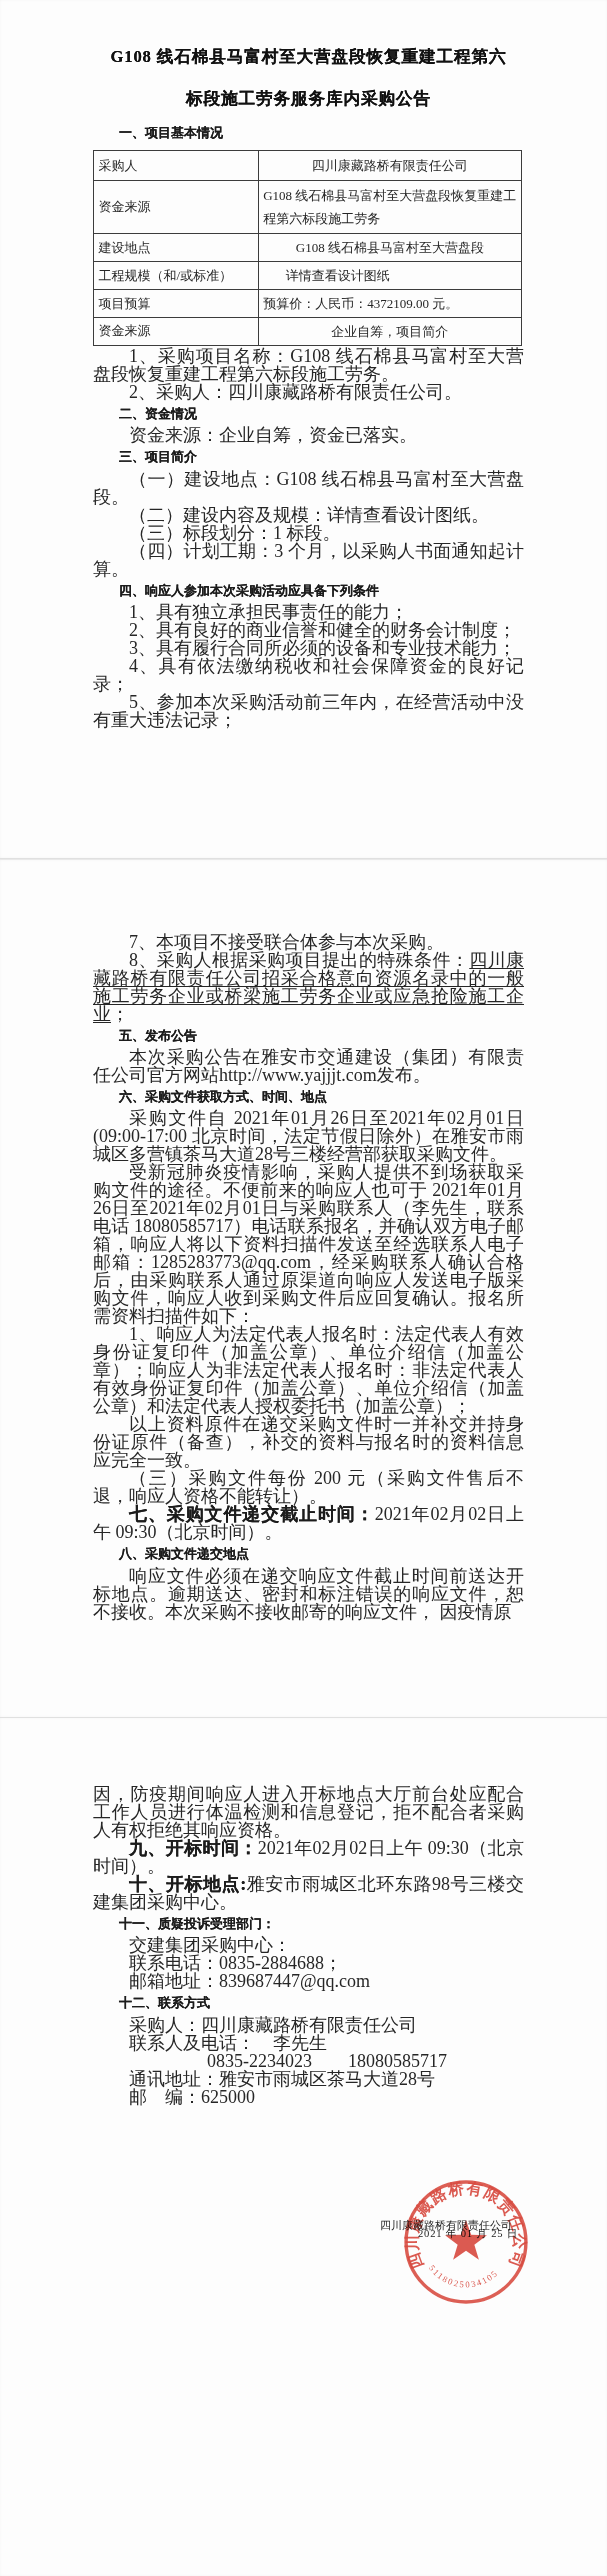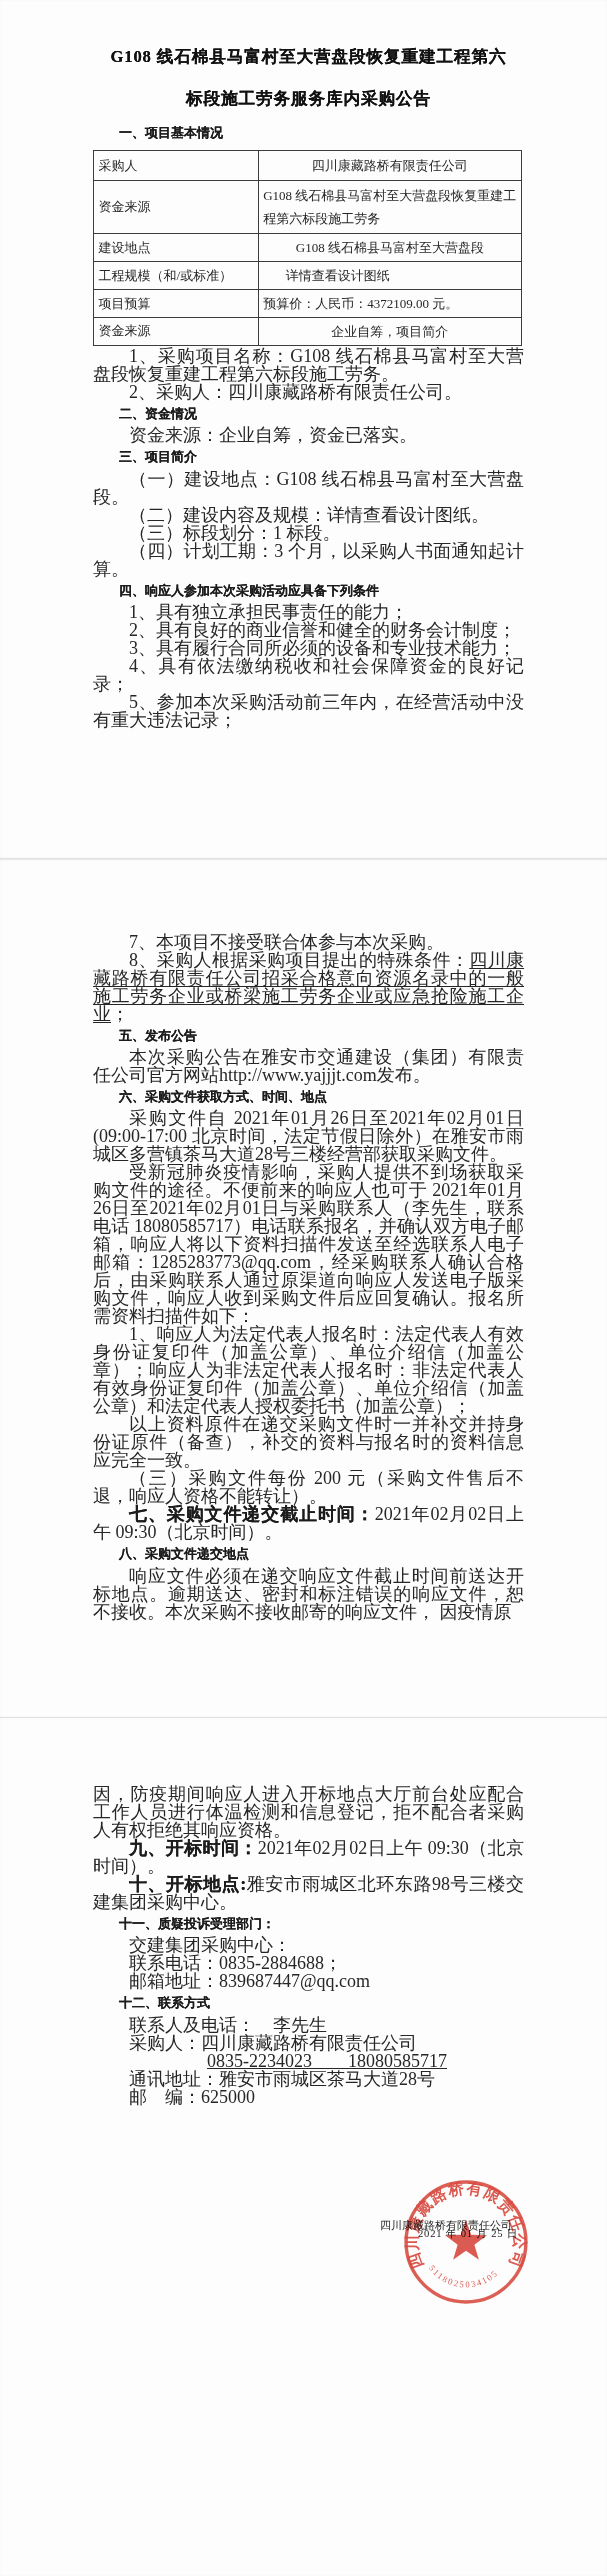--- a/index.html
+++ b/index.html
@@ -11,21 +11,21 @@
   #page2{height:857px;padding:73px 83px 0 93px;}
   #page3{height:858px;padding:67px 83px 0 93px;}
 
   .doc-title{font-size:16.7px;line-height:42px;font-weight:bold;text-align:center;color:#111;
              letter-spacing:0.8px;text-shadow:0 0 0.4px #111;}
   .intro{font-size:13px;line-height:34px;text-align:justify;text-indent:2em;margin:7.6px 0 3px 0;color:#262626;}
 
   .h{font-size:13px;line-height:25.4px;font-weight:bold;text-indent:2em;color:#1c1c1c;text-shadow:0 0 0.3px #222;}
   .p{font-size:18px;line-height:18px;text-align:justify;text-indent:2em;margin:0;color:#262626;}
   .p.noindent{text-indent:0;}
-  .p.bigindent{text-indent:114px;text-align:left;text-decoration:underline;}
+  .p.bigindent{text-indent:114px;text-align:left;}
   .p b{color:#1c1c1c;text-shadow:0 0 0.3px #222;font-weight:bold;}
   .underline{text-decoration:underline;text-underline-offset:2.3px;}
 
   table.info{border-collapse:collapse;margin:4.6px 0 1.5px 0;width:429px;border:1.5px solid #3c3c3c;}
   table.info td{border:0.8px solid #3c3c3c;font-size:13px;color:#262626;vertical-align:middle;padding:1.5px 4.6px;}
   td.label{width:167px;padding-left:26px;}
   td.value{width:250px;line-height:23.5px;}
   td.value.center{text-align:center;}
   td.value.padmore{padding-left:27px;}
   tr.r-std{height:28px;}
@@ -115,22 +115,22 @@
 
 <div class="page" id="page3">
   <p class="p noindent">因，防疫期间响应人进入开标地点大厅前台处应配合工作人员进行体温检测和信息登记，拒不配合者采购人有权拒绝其响应资格。</p>
   <p class="p"><b>九、开标时间：</b><span>2021年02月02日上午 09:30（北京时间）。</span></p>
   <p class="p"><b>十、开标地点:</b><span>雅安市雨城区北环东路98号三楼交建集团采购中心。</span></p>
   <div class="h">十一、质疑投诉受理部门：</div>
   <p class="p">交建集团采购中心：</p>
   <p class="p">联系电话：0835-2884688；</p>
   <p class="p">邮箱地址：839687447@qq.com</p>
   <div class="h">十二、联系方式</div>
+  <p class="p">采购人：四川康藏路桥有限责任公司</p>
   <p class="p">联系人及电话：　李先生</p>
-  <p class="p">采购人：四川康藏路桥有限责任公司</p>
   <p class="p bigindent">0835-2234023　　18080585717</p>
   <p class="p">通讯地址：雅安市雨城区茶马大道28号</p>
   <p class="p">邮　编：625000</p>
 
   <div class="seal-wrap">
     <div class="seal-black seal-company">四川康藏路桥有限责任公司</div>
     <div class="seal-black seal-date">2021 年 01 月 25 日</div>
     <svg class="seal-svg" width="132" height="132" viewBox="0 0 174 174">
       <circle cx="87" cy="87" r="79" fill="none" stroke="#d63a2e" stroke-width="4.5" opacity="0.88"></circle>
       <path id="sealArc" d="M 31.6,119 A 64,64 0 1 1 142.4,119" fill="none"></path>

